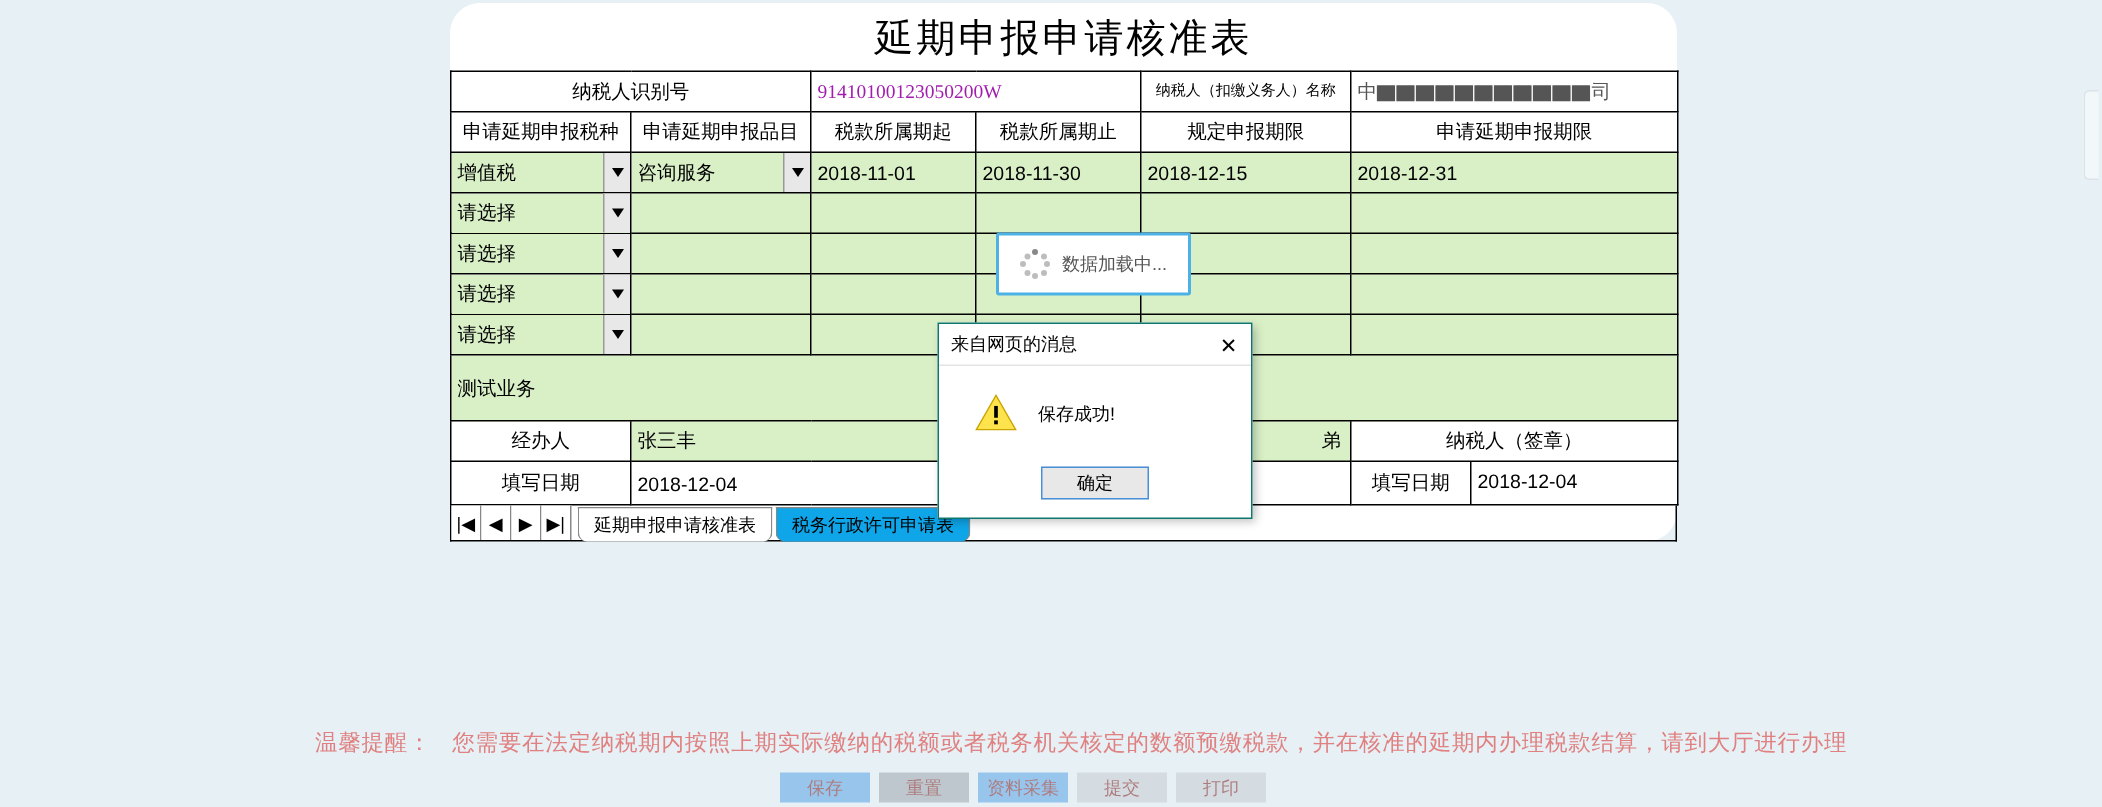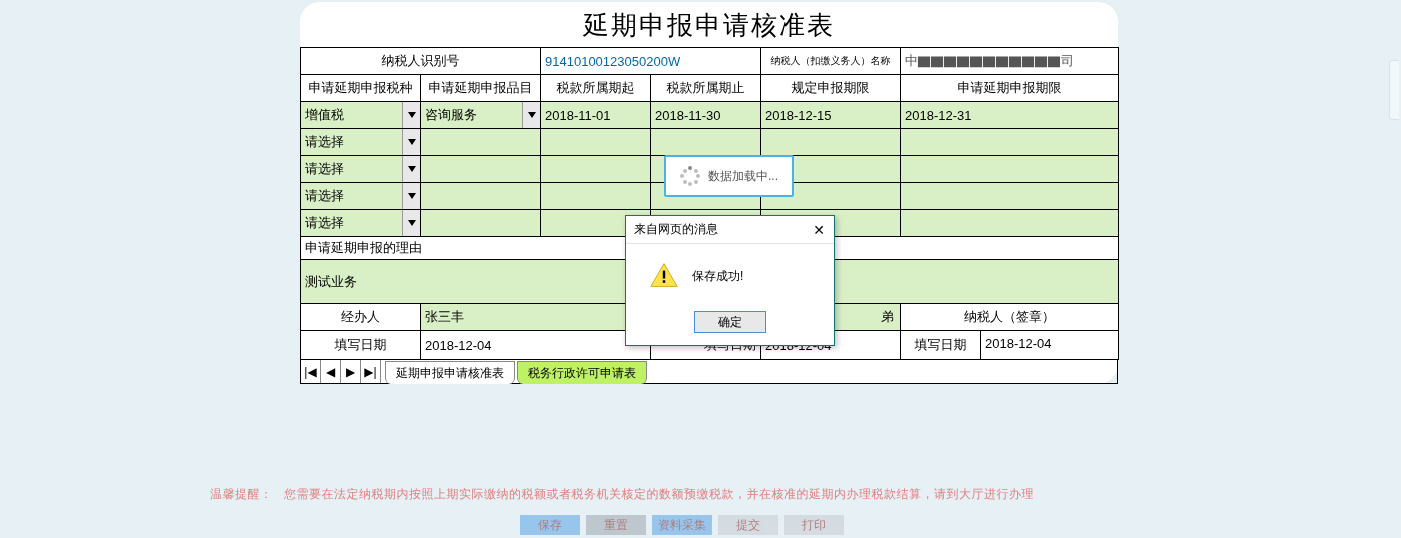--- a/index.html
+++ b/index.html
@@ -12,24 +12,24 @@
     .green { background: #d9f0c7; }
     .select-cell { position: relative; padding: 0; }
     .select-cell .st { display: block; padding: 2px 4px; }
     .select-cell .arrow { position: absolute; right: 0; top: 0; bottom: 0; width: 18px; background: #e8e8e8; border-left: 1px solid #999; display: flex; align-items: center; justify-content: center; }
     .select-cell .arrow::after { content: ""; border-left: 4px solid transparent; border-right: 4px solid transparent; border-top: 6px solid #000; }
     .reason-hdr { height: 22px; }
     .reason-body { height: 44px; margin-left: 18px; }
     .navbar { border: 1px solid #000; border-top: none; height: 24px; display: flex; align-items: stretch; font-size: 12px; }
     .navbtn { width: 20px; border-right: 1px solid #888; display:flex; align-items:center; justify-content:center; background:#fff; cursor:pointer; }
     .tabwrap { display:flex; align-items:flex-end; padding-left:4px; }
-    .tab { padding: 3px 10px 2px; border: 1px solid #888; border-bottom: none; border-radius: 0 0 6px 6px; background:#bef264; font-size:12px; margin-right:2px; position:relative; top:1px; cursor:pointer;}
+    .tab { padding: 3px 10px 2px; border: 1px solid #888; border-bottom: none; border-radius: 0 0 6px 6px; background:#0ea5e9; font-size:12px; margin-right:2px; position:relative; top:1px; cursor:pointer;}
     .tab.active { background:#fff; font-weight:400; }
 
-    .tip { position:absolute; left:210px; top:486px; font-size:12px; color:#e08080; letter-spacing:0.5px; }
+    .tip { position:absolute; left:210px; top:486px; font-size:15px; color:#e08080; letter-spacing:0.5px; }
     .btnbar { position:absolute; left:520px; top:515px; display:flex; gap:6px; }
     .btn { width:60px; height:20px; font-size:12px; color:#7f1d1d; border:none; background:#6bb1f0; opacity:0.55; }
     .btn.b1 { background:#5aa3e6; }
     .btn.b2 { background:#9fa7ae; }
     .btn.muted { background:#c7cdd2; }
 
     .loading { position:absolute; z-index:20; left:664px; top:155px; width:130px; height:42px; background:#fff; border:2px solid #4db1e6; border-radius:2px; display:flex; align-items:center; justify-content:center; gap:8px; font-size:12px; color:#555;}
     .spinner { width:20px; height:20px; position:relative; }
     .spinner span { position:absolute; width:4px; height:4px; background:#bdbdbd; border-radius:50%; }
     .spinner span:nth-child(1){top:0;left:8px;background:#888;}
@@ -63,21 +63,21 @@
         <col style="width:120px">
         <col style="width:110px">
         <col style="width:110px">
         <col style="width:140px">
         <col style="width:218px">
     </colgroup>
 
     <tbody>
         <tr>
       <td class="hdr" colspan="2">纳税人识别号</td>
-      <td colspan="2" style="font-family:Liberation Sans, sans-serif;color:#0369a1;margin-left:20px;">91410100123050200W</td>
+      <td colspan="2" style="font-family:Liberation Serif, serif;color:#a21caf;margin-left:20px;">91410100123050200W</td>
       <td class="hdr" style="font-size:10px;line-height:1.2;">纳税人（扣缴义务人）名称</td>
       <td style="color:#555;">中▇▇▇▇▇▇▇▇▇▇▇司</td>
     </tr>
 
     <tr>
       <td class="hdr">申请延期申报税种</td>
       <td class="hdr">申请延期申报品目</td>
       <td class="hdr">税款所属期起</td>
       <td class="hdr">税款所属期止</td>
       <td class="hdr">规定申报期限</td>
@@ -136,23 +136,20 @@
             <span class="st">请选择</span>
             <span class="arrow"></span>
           </td>
       <td class="green"></td>
           <td class="green"></td>
           <td class="green"></td>
           <td class="green"></td>
           <td class="green"></td>
     </tr>
 
-    <tr>
-          <td colspan="6" class="reason-hdr">申请延期申报的理由</td>
-        </tr>
     <tr>
           <td colspan="6" class="green reason-body">测试业务</td>
         </tr>
 
     <tr>
       <td class="hdr">经办人</td>
       <td class="green" colspan="2">张三丰</td>
       <td class="green" colspan="2" style="text-align:right;padding-right:6px;">弟</td>
       <td class="hdr">纳税人（签章）</td>
     </tr>

